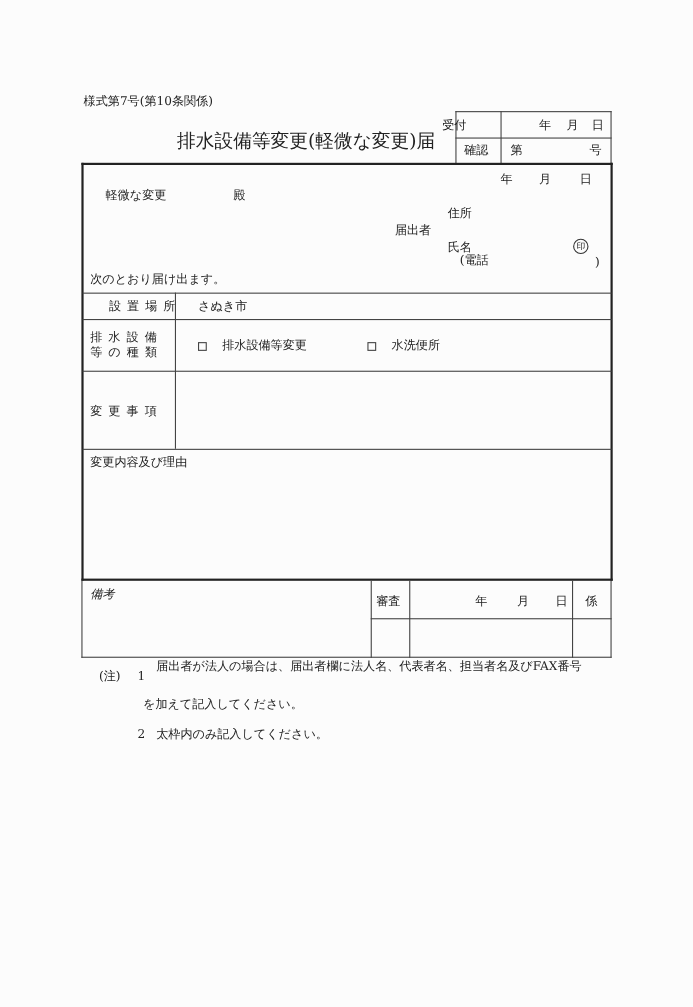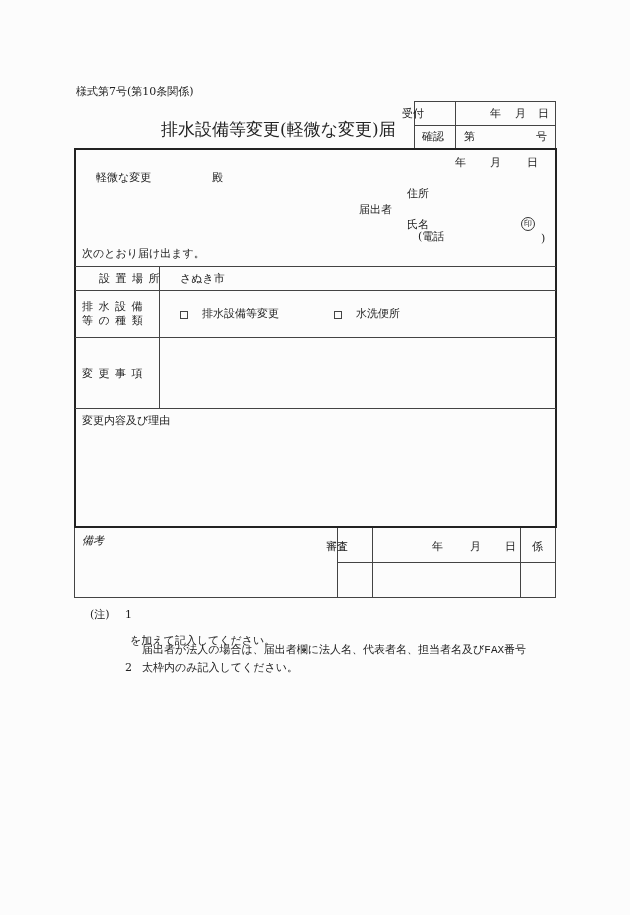--- a/index.html
+++ b/index.html
@@ -92,27 +92,27 @@
 
 <div>
   <div class="line" style="left:74px;top:528px;width:1px;height:70px;"></div>
   <div class="line" style="left:555px;top:528px;width:1px;height:70px;"></div>
   <div class="line" style="left:74px;top:597px;width:482px;height:1px;"></div>
   <div class="line" style="left:337px;top:528px;width:1px;height:70px;"></div>
   <div class="line" style="left:372px;top:528px;width:1px;height:70px;"></div>
   <div class="line" style="left:520px;top:528px;width:1px;height:70px;"></div>
   <div class="line" style="left:337px;top:562px;width:219px;height:1px;"></div>
   <div class="txt" style="left:82px;top:535px;font-style:italic;">備考</div>
-  <div class="txt" style="left:326px;top:541px;">審査</div>
+  <div class="txt" style="left:342px;top:541px;">審査</div>
   <div class="txt" style="left:432px;top:541px;">年</div>
   <div class="txt" style="left:470px;top:541px;">月</div>
   <div class="txt" style="left:505px;top:541px;">日</div>
   <div class="txt" style="left:532px;top:541px;">係</div>
 </div>
 
 <div>
   <div class="txt" style="left:90px;top:609px;">(注)</div>
   <div class="txt" style="left:125px;top:609px;">1</div>
-  <div class="txt" style="left:142px;top:645px;font-family:Liberation Mono, monospace;">届出者が法人の場合は、届出者欄に法人名、代表者名、担当者名及びFAX番号</div>
+  <div class="txt" style="left:142px;top:600px;">届出者が法人の場合は、届出者欄に法人名、代表者名、担当者名及びFAX番号</div>
   <div class="txt" style="left:130px;top:635px;text-align:right;">を加えて記入してください。</div>
   <div class="txt" style="left:125px;top:662px;">2</div>
   <div class="txt" style="left:142px;top:662px;">太枠内のみ記入してください。</div>
 </div>
 
 </body></html>

